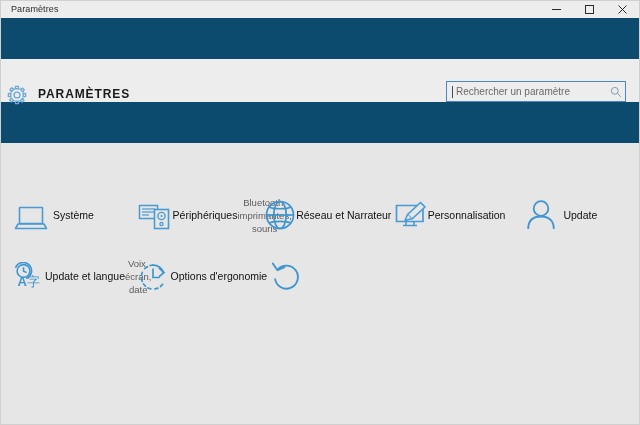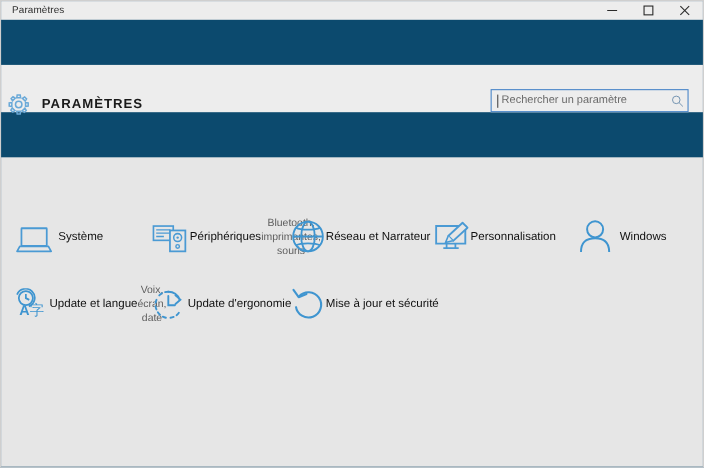--- a/index.html
+++ b/index.html
@@ -293,21 +293,21 @@
 
       <div class="tile">
         <span class="tile-icon">
           <svg width="30" height="32" viewBox="0 0 30 32">
             <g fill="none" stroke="#3f95d0" stroke-width="1.8">
               <circle cx="15" cy="9.5" r="7.3"></circle>
               <path d="M2.2 30 C2.2 20.5 8 17.5 15 17.5 C22 17.5 27.8 20.5 27.8 30"></path>
             </g>
           </svg>
         </span>
-        <div class="tile-title">Windows</div>
+        <div class="tile-title">Update</div>
       </div>
 
     </div>
 
     <div class="grid-row row2">
 
       <div class="tile">
         <span class="tile-icon">
           <svg width="36" height="30" viewBox="0 0 36 30">
             <g fill="none" stroke="#3f95d0" stroke-width="1.6">
@@ -330,34 +330,33 @@
               <path d="M16 3.2 A11 11 0 0 0 6.5 8.1" stroke-dasharray="3 3"></path>
               <path d="M5.3 10.5 A11 11 0 0 0 5.3 19.5" stroke-dasharray="3 3"></path>
               <path d="M6.5 21.9 A11 11 0 0 0 14 26.9" stroke-dasharray="3 3"></path>
               <path d="M18 26.9 A11 11 0 0 0 26.6 20.5" stroke-dasharray="3 3"></path>
               <path d="M16 3.2 A11 11 0 0 1 26.2 10.3"></path>
               <path d="M16 7 L16 15.5 L22 15.5"></path>
               <path d="M22.5 6.5 L27 10.4 L22.5 14.3"></path>
             </g>
           </svg>
         </span>
-        <div class="tile-title">Update d'ergonomie</div>
+        <div class="tile-title">Options d'ergonomie</div>
       </div>
 
 
       <div class="tile">
         <span class="tile-icon">
           <svg width="32" height="32" viewBox="0 0 32 32">
             <g fill="none" stroke="#3f95d0" stroke-width="1.9">
               <path d="M7.8 9.5 A11.5 11.5 0 1 1 5 18.5"></path>
               <path d="M2.8 3.5 L7.5 10.2 L14.6 7.2" stroke-linejoin="round" stroke-linecap="round"></path>
             </g>
           </svg>
         </span>
-        <div class="tile-title">Mise à jour et sécurité</div>
       </div>
 
       <div class="tile"></div>
 
     </div>
 
   </div>
 </div>
 
 </body></html>

